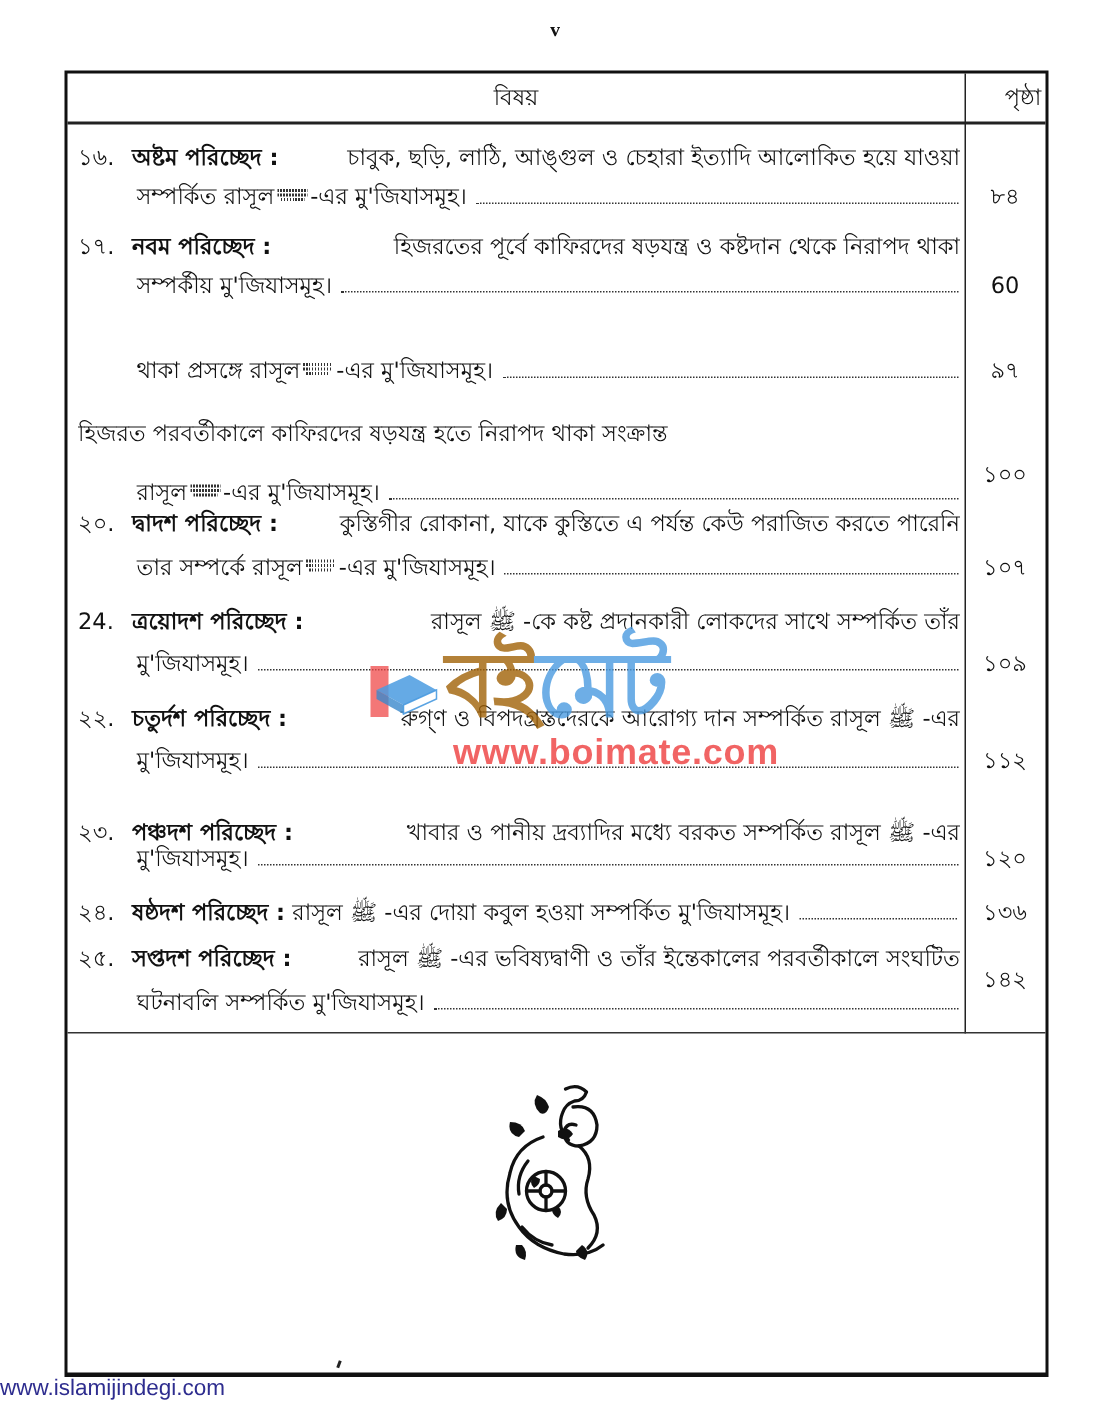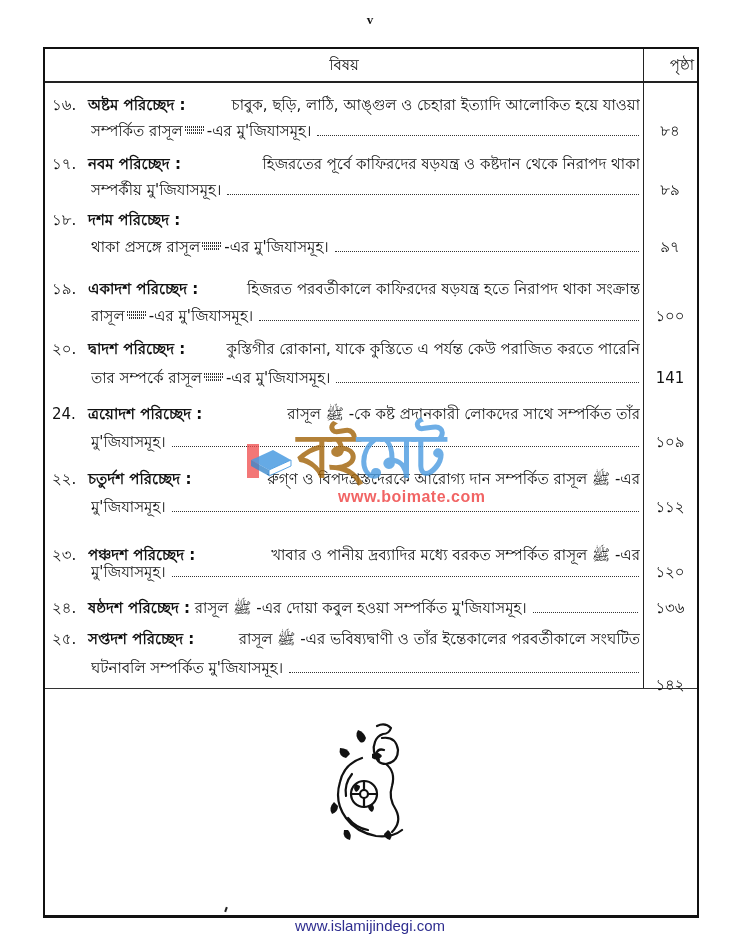--- a/index.html
+++ b/index.html
@@ -67,25 +67,25 @@
     position: absolute; left: 0; top: 22px; width: 48px; height: 40px;
   }
   .wm-word {
     position: absolute; left: 52px; top: -8px; font-size: 60px; font-weight: bold; letter-spacing: -2px;
     opacity: 0.8;
   }
   .wm-word .w1 { color: #a16207; }
   .wm-word .w2 { color: #4a9be0; }
   .wm-url {
     position: absolute; left: 57px; top: 70px; font-family: "Liberation Sans", sans-serif;
-    font-size: 16px; font-weight: bold; color: #ef4a4a; opacity: 0.85; letter-spacing: 0.5px; margin-left: 36px;
+    font-size: 24px; font-weight: bold; color: #ef4a4a; opacity: 0.85; letter-spacing: 0.5px;
   }
   .ornament { position: absolute; left: 322px; top: 718px; width: 100px; height: 130px; }
   .footer-url {
-    position: absolute; left: 0; top: 917px; width: 740px; text-align: center;
+    position: absolute; left: 0; top: 917px; width: 740px; text-align: left;
     font-family: "Liberation Sans", sans-serif; font-size: 15px; color: #2e2d8f;
   }
   .tick { position: absolute; left: 225px; top: 907px; width: 2px; height: 5px; background:#222; transform: rotate(20deg); }
 </style>
 </head>
 <body>
 
 <div class="page-num">v</div>
 
 <div class="frame">
@@ -111,62 +111,60 @@
 
   <div class="entry" style="top:103px">
     <div class="line line1 text-justify" style="top:0">
       <span><span class="num">১৭.</span><span class="chapter">নবম পরিচ্ছেদ :</span></span>
       <span>হিজরতের পূর্বে কাফিরদের ষড়যন্ত্র ও কষ্টদান থেকে নিরাপদ থাকা</span>
     </div>
     <div class="line line2" style="top:26px">
       <span>সম্পর্কীয় মু'জিযাসমূহ।</span>
         <span class="leader"></span>
     </div>
-    <div class="page-ref" style="top:26px">৮৯</div>
+    <div class="page-ref" style="top:26px">60</div>
   </div>
 
   <div class="entry" style="top:159px">
     <div class="line line1 text-justify" style="top:0">
-      <span><span class="num">১৮.</span><span class="chapter">দশম পরিচ্ছেদ :</span></span>
     </div>
     <div class="line line2" style="top:27px">
       <span>থাকা প্রসঙ্গে রাসূল</span>
         <span class="saw"></span>
         <span>-এর মু'জিযাসমূহ।</span>
         <span class="leader"></span>
     </div>
     <div class="page-ref" style="top:27px">৯৭</div>
   </div>
 
   <div class="entry" style="top:228px">
     <div class="line line1 text-justify" style="top:0">
-      <span><span class="num">১৯.</span><span class="chapter">একাদশ পরিচ্ছেদ :</span></span>
       <span>হিজরত পরবর্তীকালে কাফিরদের ষড়যন্ত্র হতে নিরাপদ থাকা সংক্রান্ত</span>
     </div>
-    <div class="line line2" style="top:27px">
+    <div class="line line2" style="top:39px">
       <span>রাসূল</span>
         <span class="saw"></span>
         <span>-এর মু'জিযাসমূহ।</span>
         <span class="leader"></span>
     </div>
     <div class="page-ref" style="top:27px">১০০</div>
   </div>
 
   <div class="entry" style="top:288px">
     <div class="line line1 text-justify" style="top:0">
       <span><span class="num">২০.</span><span class="chapter">দ্বাদশ পরিচ্ছেদ :</span></span>
       <span>কুস্তিগীর রোকানা, যাকে কুস্তিতে এ পর্যন্ত কেউ পরাজিত করতে পারেনি</span>
     </div>
     <div class="line line2" style="top:29px">
       <span>তার সম্পর্কে রাসূল</span>
         <span class="saw"></span>
         <span>-এর মু'জিযাসমূহ।</span>
         <span class="leader"></span>
     </div>
-    <div class="page-ref" style="top:29px">141</div>
+    <div class="page-ref" style="top:29px">১০৭</div>
   </div>
 
   <div class="entry" style="top:353px">
     <div class="line line1 text-justify" style="top:0">
       <span><span class="num">24.</span><span class="chapter">ত্রয়োদশ পরিচ্ছেদ :</span></span>
       <span>রাসূল ﷺ -কে কষ্ট প্রদানকারী লোকদের সাথে সম্পর্কিত তাঁর</span>
     </div>
     <div class="line line2" style="top:28px">
       <span>মু'জিযাসমূহ।</span>
         <span class="leader"></span>
@@ -207,21 +205,21 @@
 
   <div class="entry" style="top:578px">
     <div class="line line1 text-justify" style="top:0">
       <span><span class="num">২৫.</span><span class="chapter">সপ্তদশ পরিচ্ছেদ :</span></span>
       <span>রাসূল ﷺ -এর ভবিষ্যদ্বাণী ও তাঁর ইন্তেকালের পরবর্তীকালে সংঘটিত</span>
     </div>
     <div class="line line2" style="top:29px">
       <span>ঘটনাবলি সম্পর্কিত মু'জিযাসমূহ।</span>
         <span class="leader"></span>
     </div>
-    <div class="page-ref" style="top:46px">১৪২</div>
+    <div class="page-ref" style="top:14px">১৪২</div>
   </div>
 
   <div class="table-bottom"></div>
 </div>
 
 <div class="watermark">
   <svg class="wm-book" viewBox="0 0 48 40">
     <rect x="2" y="4" width="12" height="34" fill="#ef4a4a" opacity="0.75"></rect>
     <path d="M6 20 L28 10 L46 20 L24 30 Z" fill="#4a9be0" opacity="0.85"></path>
     <path d="M6 20 L24 30 L24 36 L6 26 Z" fill="#3a88cc" opacity="0.8"></path>

